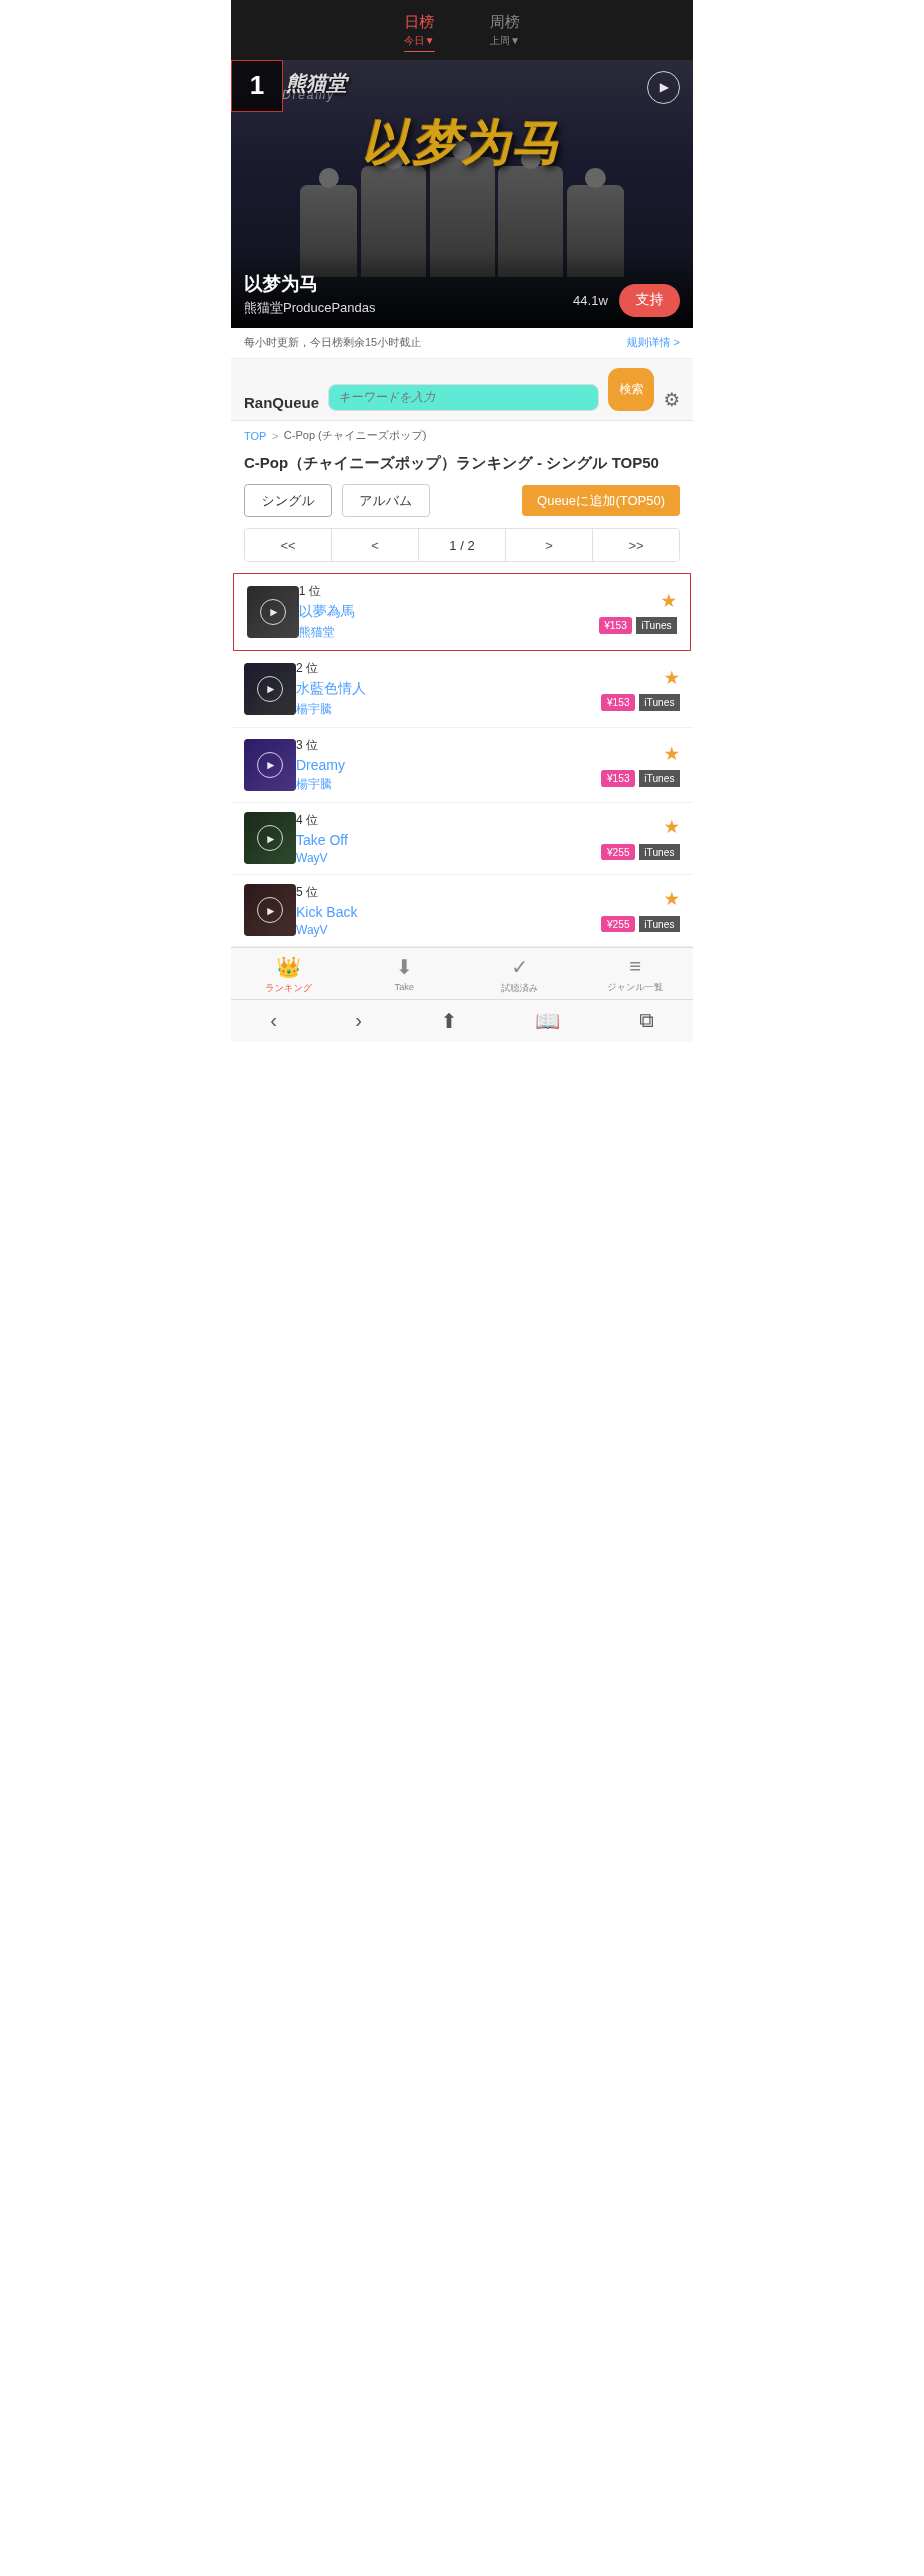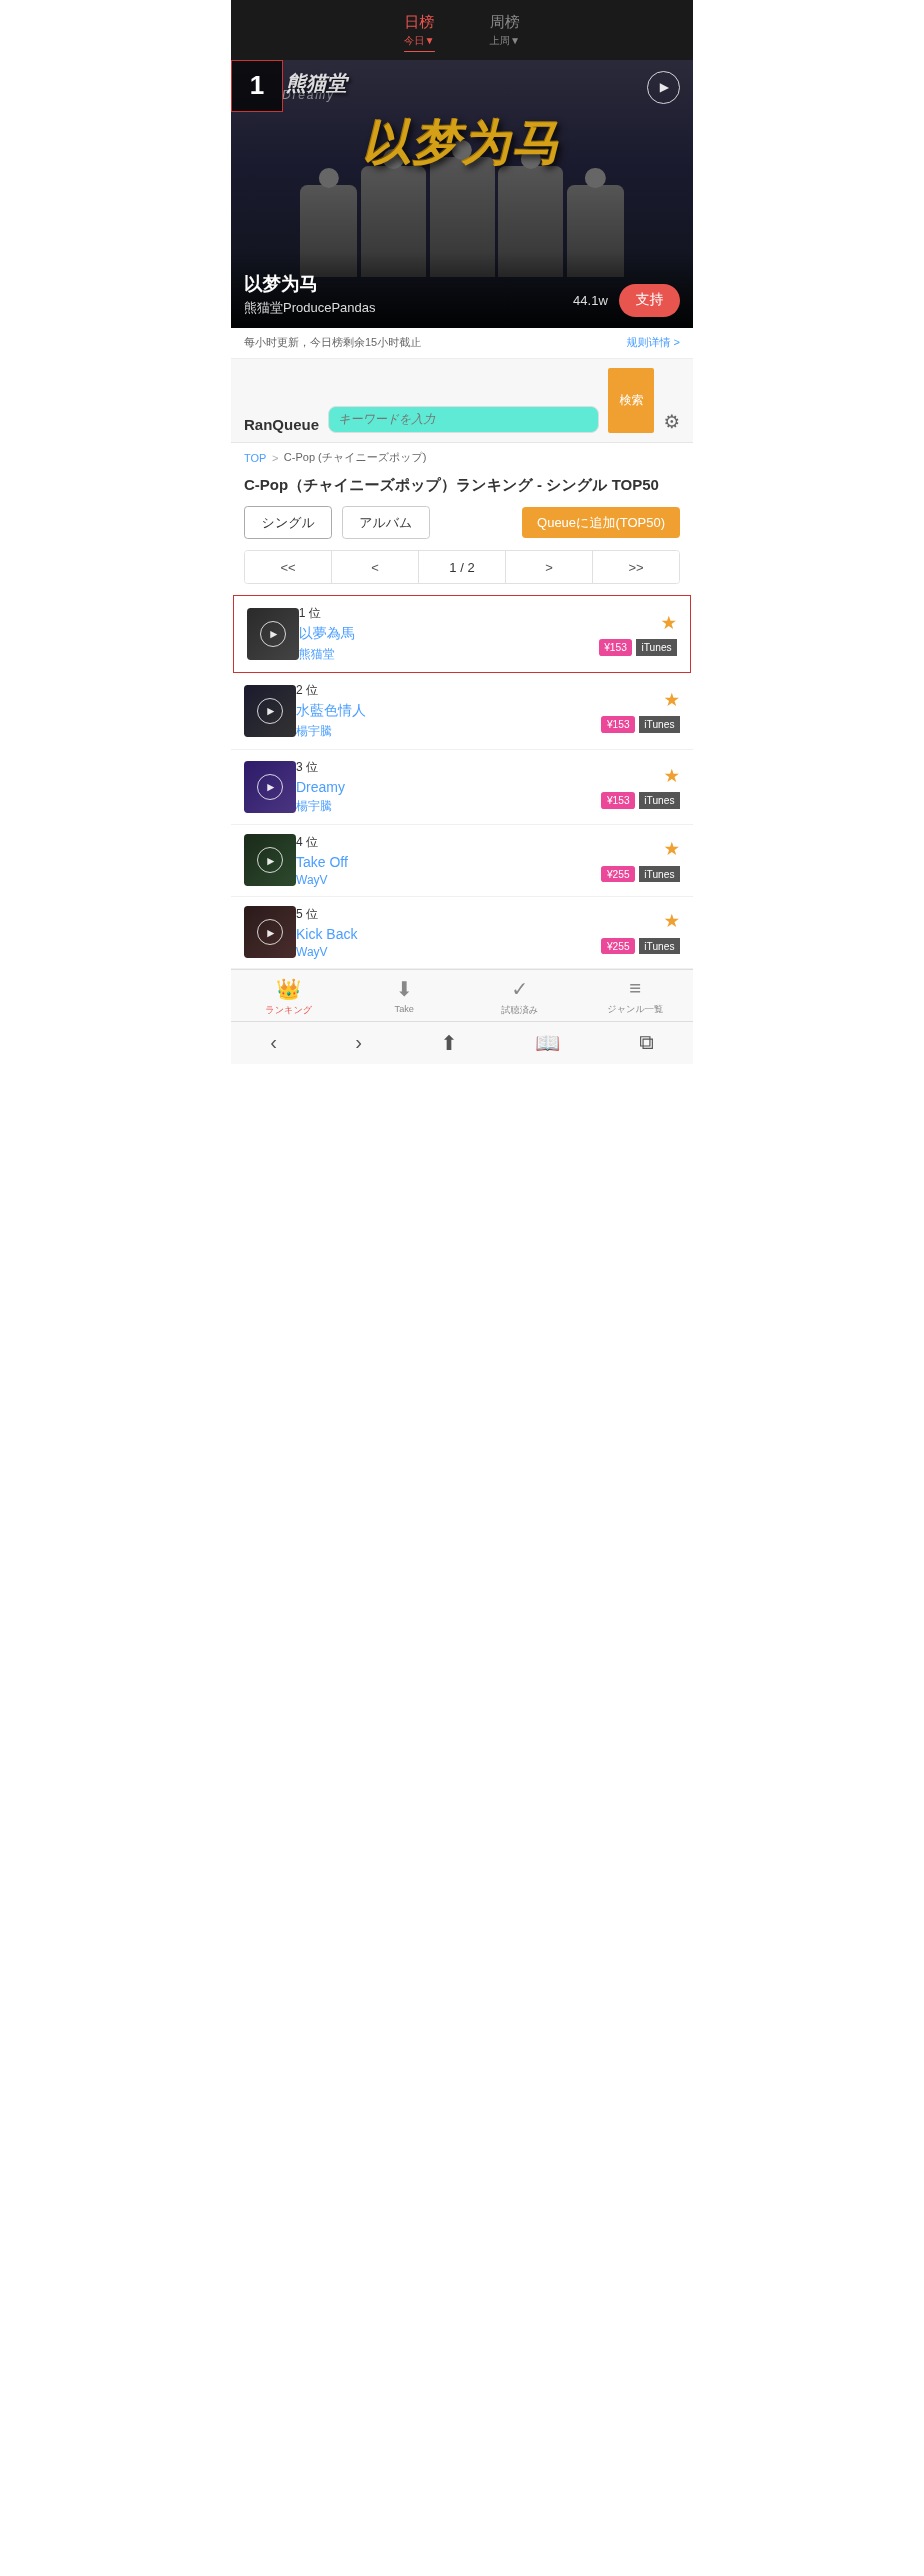--- a/index.html
+++ b/index.html
@@ -230,22 +230,22 @@
       padding: 5.5px 9.2px;
       font-size: 12px;
       background: #5eead4;
       outline: none;
       font-style: italic;
     }
     .search-btn {
       background: #f0a030;
       color: #fff;
       border: none;
-      border-radius: 2px;
-      padding: 24px 11px;
+      border-radius: 11px;
+      padding: 13px 11px;
       font-size: 12px;
       cursor: pointer;
     }
     .gear-icon {
       font-size: 18.5px;
       color: #666;
       cursor: pointer;
     }
 
     

